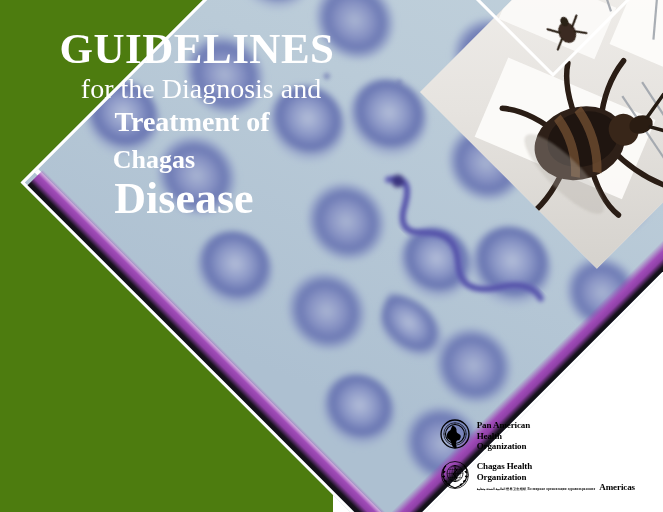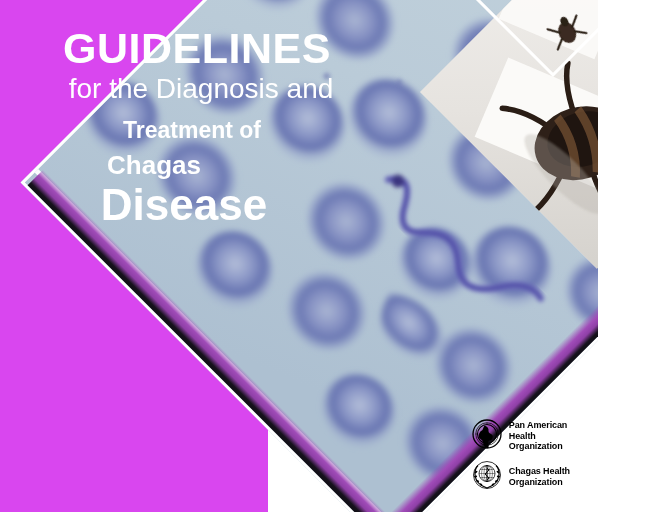--- a/index.html
+++ b/index.html
@@ -3,23 +3,24 @@
 <meta charset="utf-8">
 <style>
   * { margin:0; padding:0; box-sizing:border-box; }
   html, body {
     width:663px; height:512px;
     overflow:hidden;
     font-family:"Liberation Sans", sans-serif;
   }
   #cover {
     position:relative;
-    width:598px; height:512px;
-    background:#d946ef;
+    width:663px; height:512px;
+    background:#4d7c0f;
     overflow:hidden;
+    font-family:Liberation Serif, serif;
   }
 
   
   .white-plate {
     position:absolute;
     right:0; bottom:0;
     width:330px; height:270px;
     background:#ffffff;
   }
 
@@ -111,23 +112,22 @@
     padding-left:14px;
   }
   .t-line2 {
     font-size:28px; font-weight:normal;
     line-height:1.15;
     margin-top:2px;
     padding-left:22px;
     text-align:center;
   }
   .t-line3 {
-    font-size:23px; font-weight:bold;
+    font-size:28px; font-weight:bold;
     line-height:1.2;
-    margin-top:12px;
     padding-left:4px;
   }
   .t-line4 {
     font-size:26px; font-weight:bold;
     line-height:1.12;
     margin-top:6px;
     padding-right:72px;
   }
   .t-line5 {
     font-size:44px; font-weight:bold;
@@ -403,18 +403,22 @@
           </g>
 
           <line x1="30" y1="10" x2="30" y2="44" stroke="#000" stroke-width="2.2"></line>
           <path d="M30 16 q7 4 0 8 q-7 4 0 8 q7 4 0 8" fill="none" stroke="#000" stroke-width="1.9"></path>
         </svg>
       </span>
       <span class="logo-text who-text">
         <span>Chagas Health</span><br>
         <span>Organization</span>
         <span class="who-rule"></span>
+        <span class="who-foot">
+          <span class="multiling">العالمية الصحة منظمة 世界卫生组织 Всемирная организация здравоохранения</span>
+          <span class="americas">Americas</span>
+        </span>
       </span>
     </div>
 
   </div>
 
 </div>
 
 </body></html>

